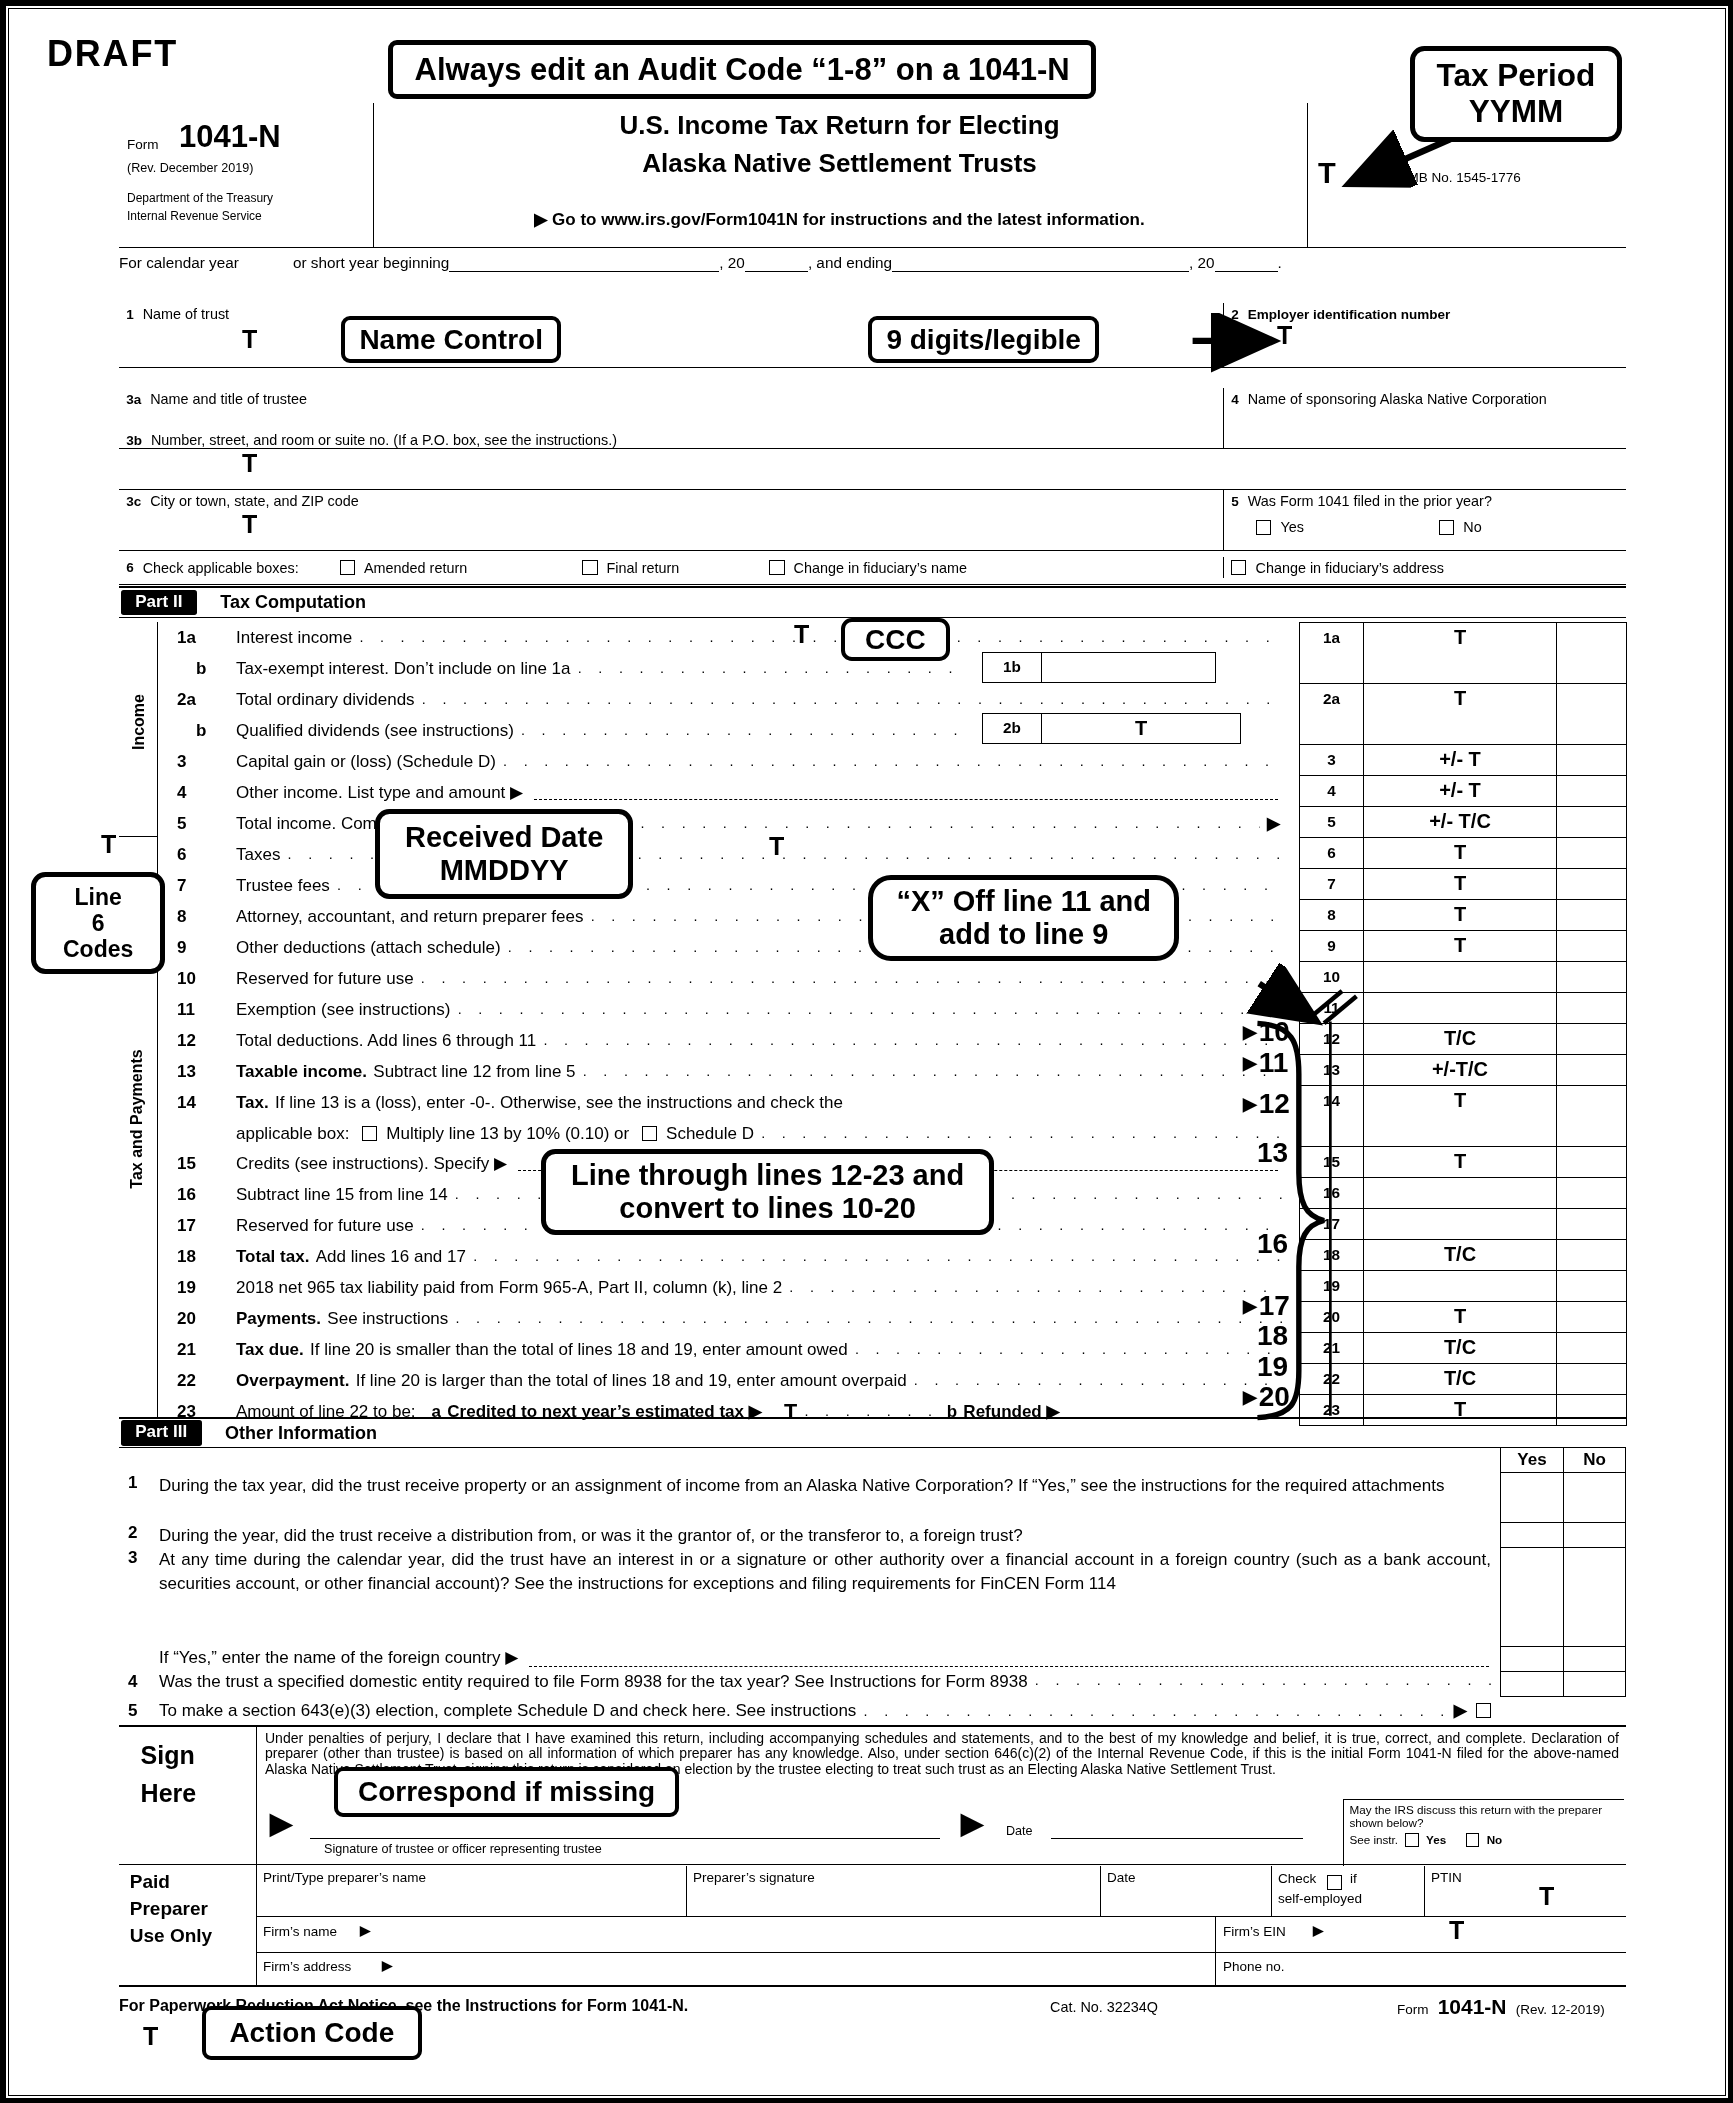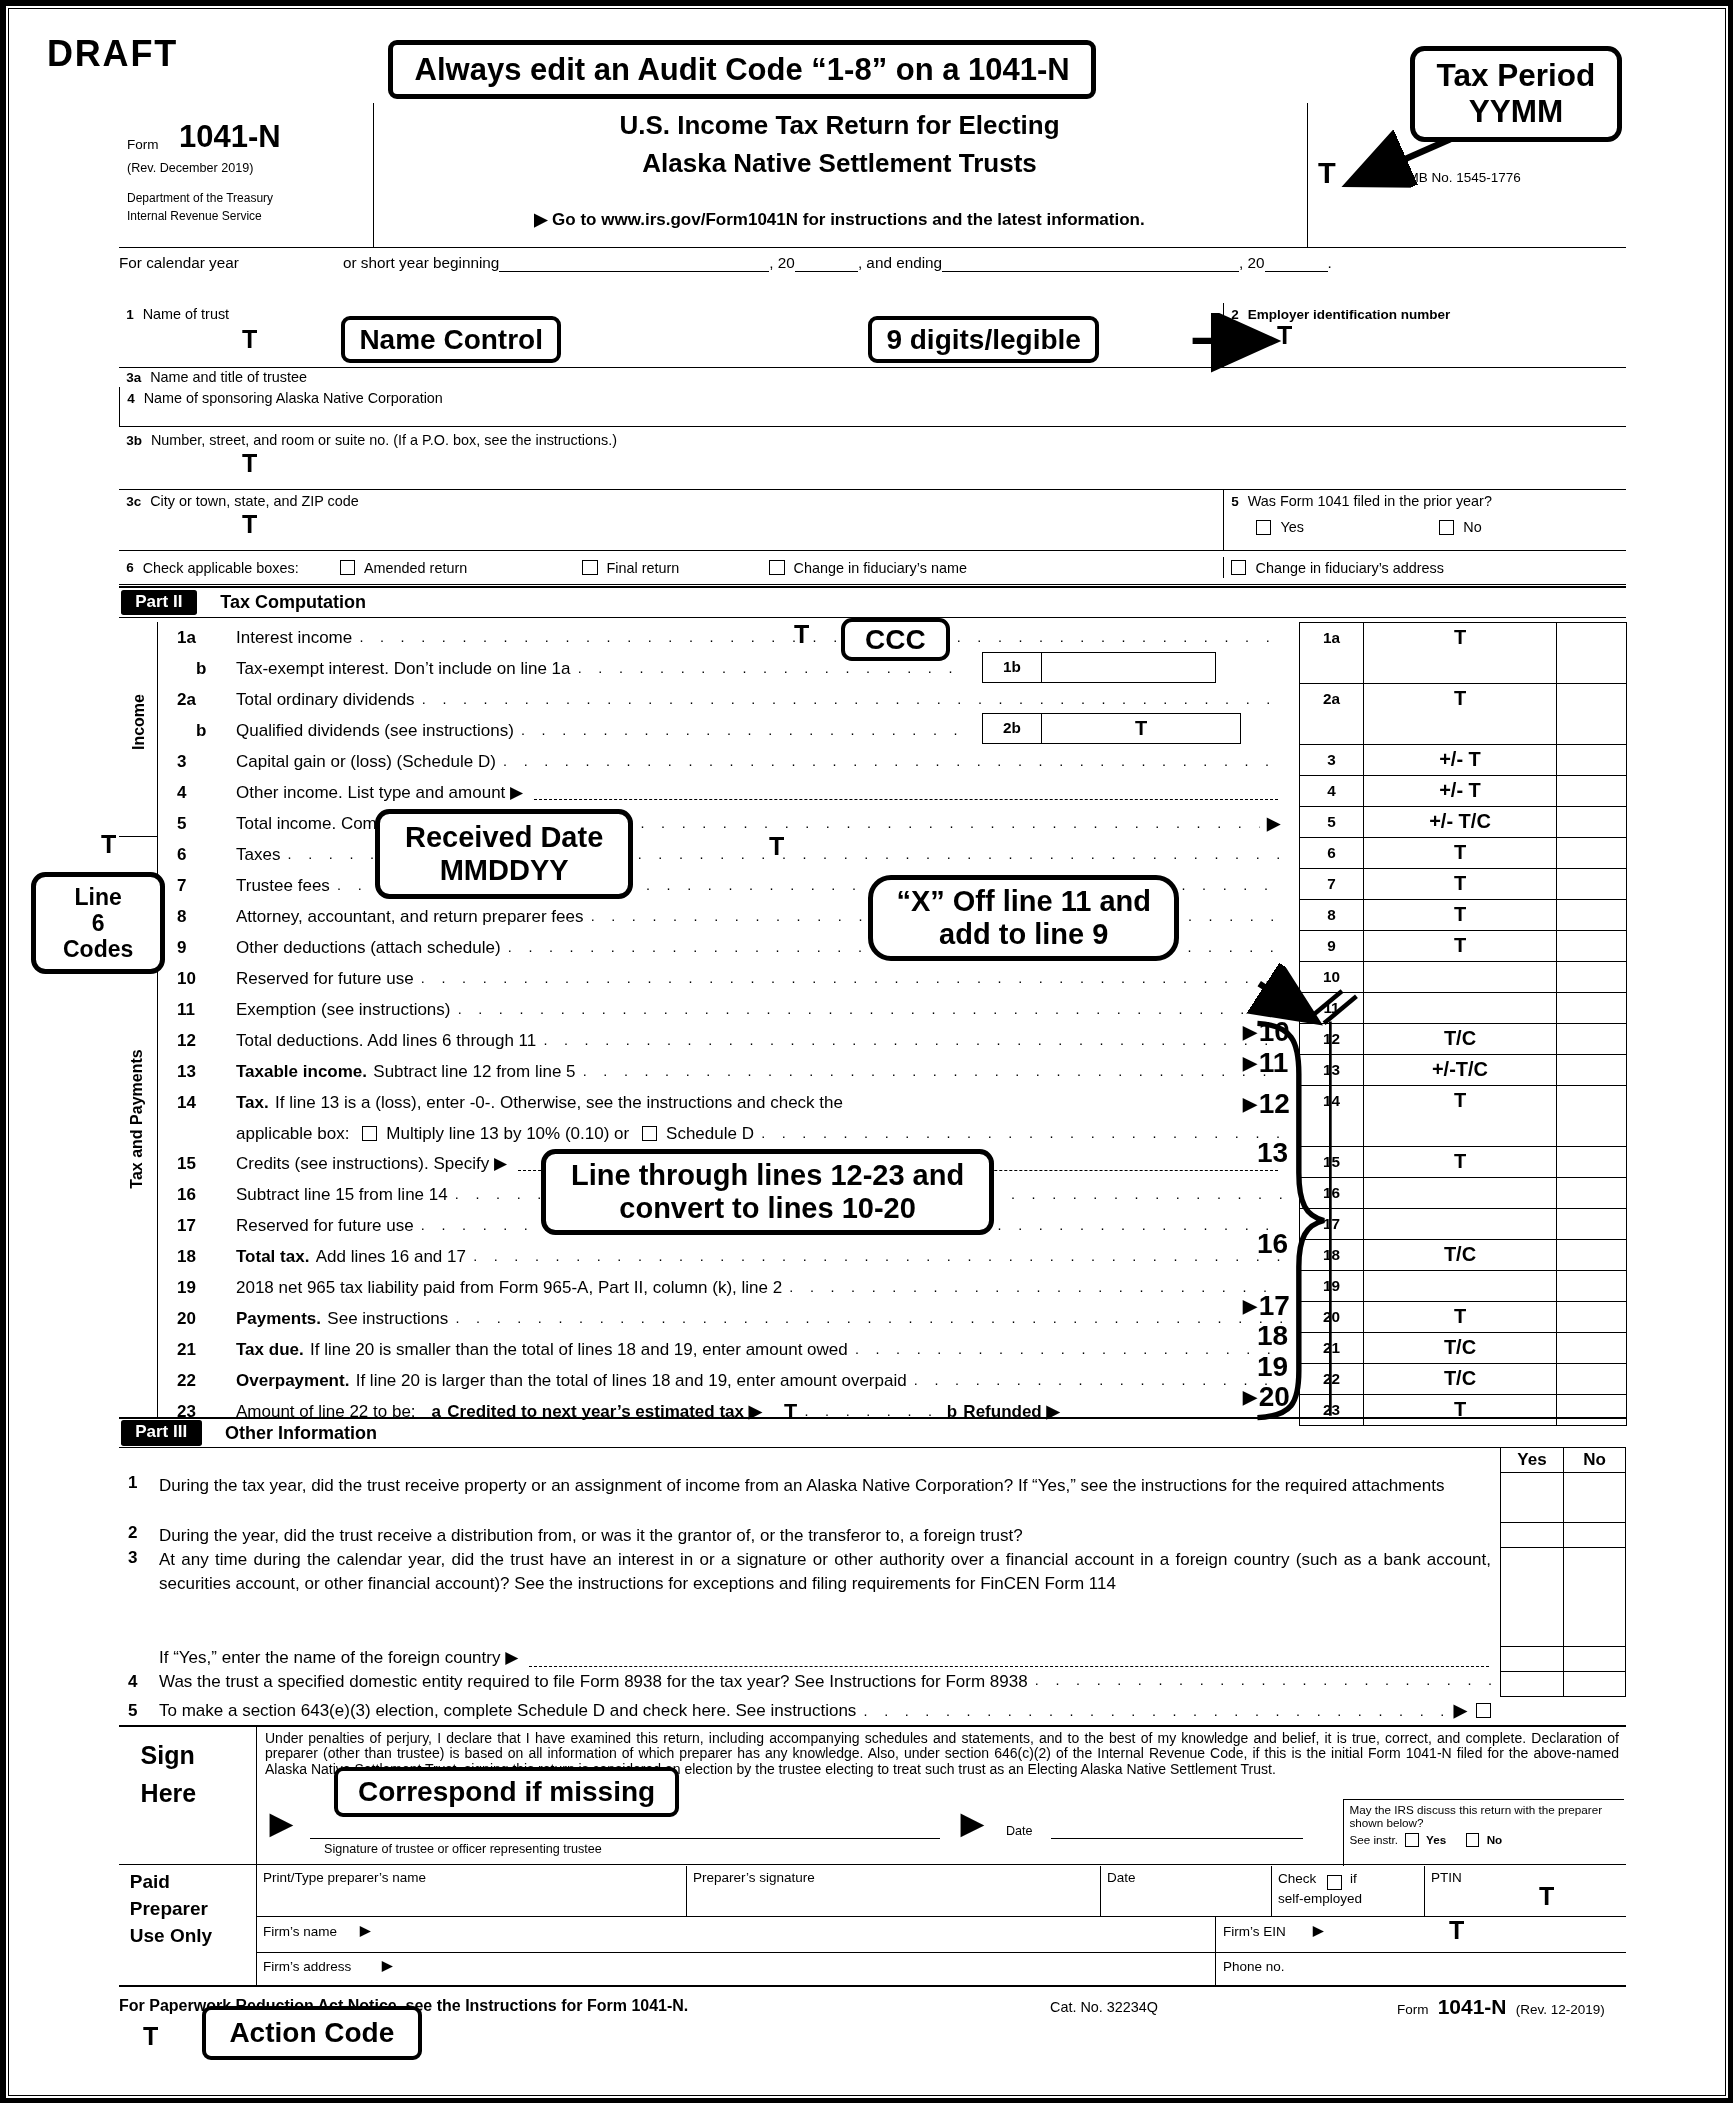--- a/index.html
+++ b/index.html
@@ -75,21 +75,21 @@
   <div class="abs b" style="left:367px;top:104px;width:933px;text-align:center;font-size:26px;">U.S. Income Tax Return for Electing</div>
   <div class="abs b" style="left:367px;top:142px;width:933px;text-align:center;font-size:26px;">Alaska Native Settlement Trusts</div>
   <div class="abs b" style="left:367px;top:203px;width:933px;text-align:center;font-size:17px;">▶ Go to www.irs.gov/Form1041N for instructions and the latest information.</div>
 
   <div class="abs" style="left:1391px;top:164px;font-size:13.5px;">OMB No. 1545-1776</div>
 
   <div class="vline" style="left:367px;top:97px;height:144px;"></div>
   <div class="vline" style="left:1301px;top:97px;height:144px;"></div>
 
   <div class="abs" style="left:113px;top:241px;width:1507px;height:25px;border-top:1.8px solid #000;display:flex;align-items:flex-end;font-size:15.3px;padding-top:2.7px;box-sizing:border-box;">
-    <span style="margin-right:104px;">For calendar year</span>
+    <span style="margin-right:54px;">For calendar year</span>
     <span>or short year beginning</span>
     <span class="ul" style="width:270px;"></span>
     <span>, 20</span>
     <span class="ul" style="width:63px;"></span>
     <span>, and ending</span>
     <span class="ul" style="width:297px;"></span>
     <span>, 20</span>
     <span class="ul" style="width:63px;"></span>
     <span>.</span>
   </div>
@@ -97,21 +97,21 @@
 
   <div class="p1r" style="top:297px;height:65px;">
     <div class="p1c" style="width:1104px;">
       <span class="fn">1</span><span>Name of trust</span>
     </div>
     <div class="p1c" style="flex:1;border-left:1.4px solid #000;">
       <span class="fn">2</span><span class="b" style="font-size:13.5px;">Employer identification number</span>
     </div>
   </div>
 
-  <div class="p1r" style="top:360px;height:61px;flex-direction:column;">
+  <div class="p1r" style="top:382px;height:61px;">
     <div class="p1c" style="width:1104px;">
       <span class="fn">3a</span><span>Name and title of trustee</span>
     </div>
     <div class="p1c" style="flex:1;border-left:1.4px solid #000;">
       <span class="fn">4</span><span>Name of sponsoring Alaska Native Corporation</span>
     </div>
   </div>
 
   <div class="p1r" style="top:423px;height:61px;">
     <div class="p1c" style="width:100%;">

